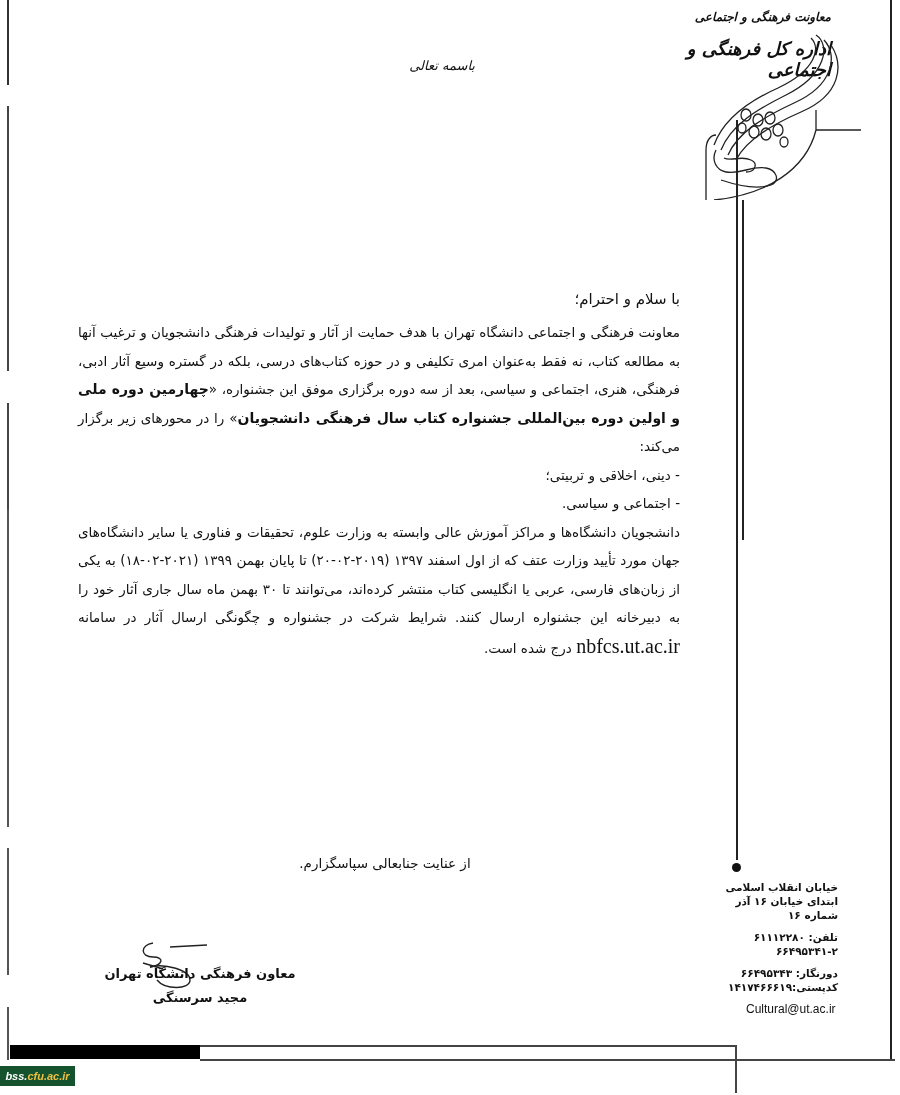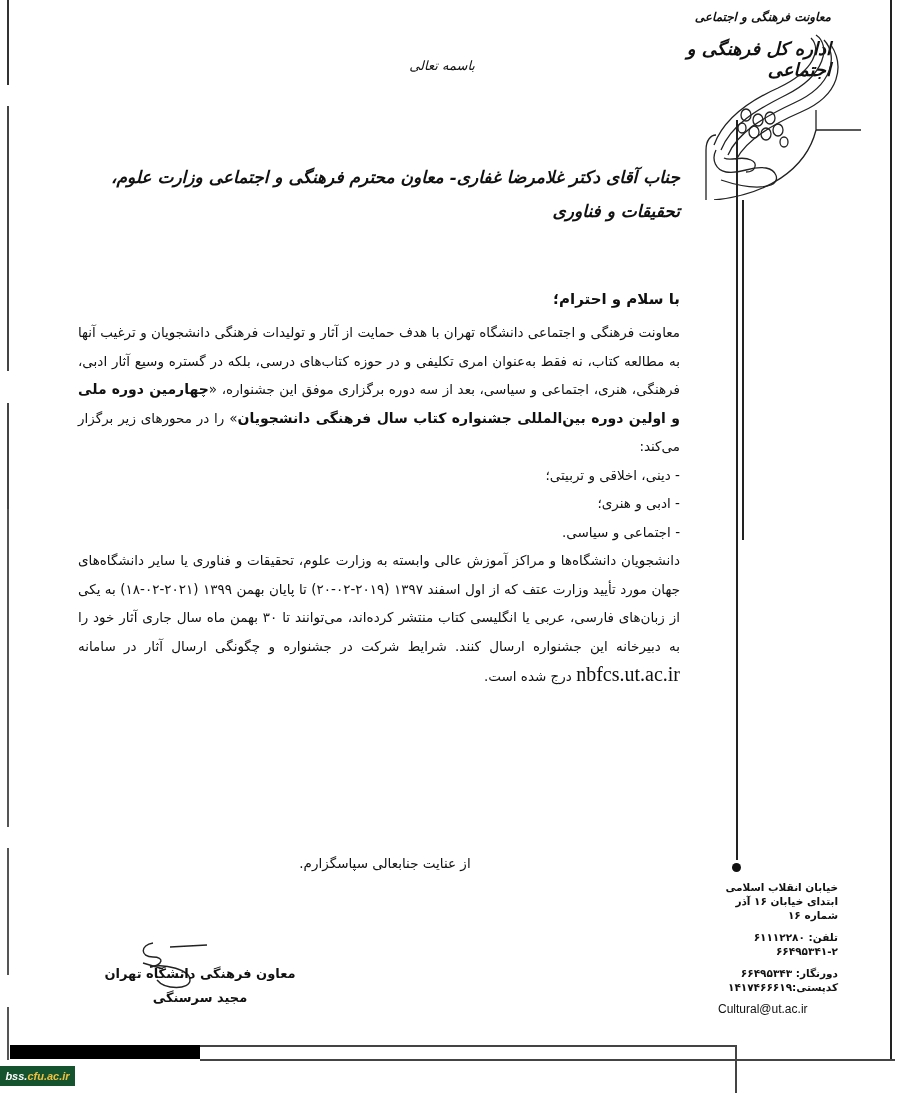--- a/index.html
+++ b/index.html
@@ -22,34 +22,34 @@
     .right-dot { position: absolute; left: 732px; top: 863px; width: 9px; height: 9px; border-radius: 50%; background: #111; }
 
     .logo { position: absolute; left: 666px; top: 0; width: 205px; height: 200px; }
     .logo-line1 { position: absolute; right: 40px; top: 10px; font-size: 12px; font-style: italic; font-weight: bold; }
     .logo-line2 { position: absolute; right: 40px; top: 38px; font-size: 18px; font-style: italic; font-weight: bold; letter-spacing: 0.5px; }
 
     .basmala { position: absolute; left: 355px; top: 58px; width: 120px; font-size: 13px; font-style: italic; font-family: "DejaVu Serif", serif; }
 
     .addressee { position: absolute; left: 90px; top: 160px; width: 590px; font-size: 17px; font-weight: bold; font-style: italic; line-height: 34px; font-family: "DejaVu Serif", serif; }
 
-    .greeting { position: absolute; left: 90px; top: 286px; width: 590px; font-size: 15px; font-weight: bold; line-height: 26px; }
+    .greeting { position: absolute; left: 90px; top: 286px; width: 590px; font-size: 15px; font-weight: normal; line-height: 26px; }
     .body { position: absolute; left: 78px; top: 318px; width: 602px; font-size: 13.5px; line-height: 28.5px; text-align: justify; text-align-last: right; }
     .body p { margin: 0; }
     .body b { font-weight: bold; font-size: 14px; }
     .url { direction: ltr; unicode-bidi: embed; font-family: "Liberation Serif", serif; font-size: 20px; }
     .closing { position: absolute; left: 90px; top: 850px; width: 590px; font-size: 13.5px; line-height: 26px; text-align: center; }
 
     .signature { position: absolute; left: 135px; top: 935px; width: 80px; height: 55px; }
     .signer-name { position: absolute; left: 80px; top: 990px; width: 240px; font-size: 13px; font-weight: bold; text-align: center; }
     .signer-title { position: absolute; left: 80px; top: 966px; width: 240px; font-size: 13px; font-weight: bold; text-align: center; }
 
     .contact { position: absolute; left: 718px; top: 880px; width: 120px; font-size: 10.5px; line-height: 14px; font-weight: bold; }
     .contact .block { margin-bottom: 8px; }
-    .contact .email { direction: ltr; text-align: left; font-size: 12px; font-weight: normal; font-family: "Liberation Sans", sans-serif; margin-top: 4px; }
+    .contact .email { direction: ltr; text-align: left; font-size: 12px; font-weight: normal; font-family: "Liberation Sans", sans-serif; margin-top: 4px; margin-left: 28px; }
 
     .footer-bar { position: absolute; left: 10px; top: 1045px; width: 190px; height: 14px; background: #000; }
     .footer-line1 { position: absolute; left: 200px; top: 1045px; width: 535px; height: 2px; background: #444; }
     .footer-line2 { position: absolute; left: 200px; top: 1059px; width: 695px; height: 2px; background: #444; }
     .footer-box { position: absolute; left: 10px; top: 1045px; width: 725px; height: 48px; border-right: 2px solid #444; }
     .watermark { position: absolute; left: 0; top: 1066px; width: 75px; height: 20px; background: #14532d; color: #f0c040; font-size: 11px; font-style: italic; font-weight: bold; line-height: 20px; text-align: center; font-family: "Liberation Sans", sans-serif; }
     .watermark .wm-pre { color: #fff; }
   </style>
 </head>
 <body>
@@ -83,31 +83,26 @@
         <path d="M58 158 C65 162, 75 155, 85 160 C92 163, 90 172, 80 172"></path>
         <path d="M40 200 L40 150 C40 140, 45 135, 50 135"></path>
         <path d="M48 200 C100 195, 140 170, 150 130 L150 110"></path>
         <path d="M150 130 L195 130"></path>
       </g>
     </svg>
   </div>
 
   <div class="basmala rtl">باسمه تعالی</div>
 
-  <div class="addressee rtl">
-    <div>جناب آقای دکتر غلامرضا غفاری- معاون محترم فرهنگی و اجتماعی وزارت علوم،</div>
-    <div>تحقیقات و فناوری</div>
-  </div>
 
   <div class="greeting rtl">با سلام و احترام؛</div>
 
   <div class="body rtl">
     <p><span>معاونت فرهنگی و اجتماعی دانشگاه تهران با هدف حمایت از آثار و تولیدات فرهنگی دانشجویان و ترغیب آنها به مطالعه کتاب، نه فقط به‌عنوان امری تکلیفی و در حوزه کتاب‌های درسی، بلکه در گستره وسیع آثار ادبی، فرهنگی، هنری، اجتماعی و سیاسی، بعد از سه دوره برگزاری موفق این جشنواره، «</span><b>چهارمین دوره ملی و اولین دوره بین‌المللی جشنواره کتاب سال فرهنگی دانشجویان</b><span>» را در محورهای زیر برگزار می‌کند:</span></p>
     <p>- دینی، اخلاقی و تربیتی؛</p>
-    <p>- ادبی و هنری؛</p>
     <p>- اجتماعی و سیاسی.</p>
     <p><span>دانشجویان دانشگاه‌ها و مراکز آموزش عالی وابسته به وزارت علوم، تحقیقات و فناوری یا سایر دانشگاه‌های جهان مورد تأیید وزارت عتف که از اول اسفند ۱۳۹۷ (۲۰۱۹-۰۲-۲۰) تا پایان بهمن ۱۳۹۹ (۲۰۲۱-۰۲-۱۸) به یکی از زبان‌های فارسی، عربی یا انگلیسی کتاب منتشر کرده‌اند، می‌توانند تا ۳۰ بهمن ماه سال جاری آثار خود را به دبیرخانه این جشنواره ارسال کنند. شرایط شرکت در جشنواره و چگونگی ارسال آثار در سامانه </span><span class="url">nbfcs.ut.ac.ir</span><span> درج شده است.</span></p>
   </div>
 
   <div class="closing rtl">از عنایت جنابعالی سپاسگزارم.</div>
 
   <svg class="signature" viewBox="0 0 80 55">
     <g fill="none" stroke="#222" stroke-width="1.4">
       <path d="M18 8 C5 10, 5 22, 18 22 C30 22, 28 30, 15 32"></path>
       <path d="M15 32 C30 28, 55 35, 55 45 C55 55, 30 55, 22 45"></path>

